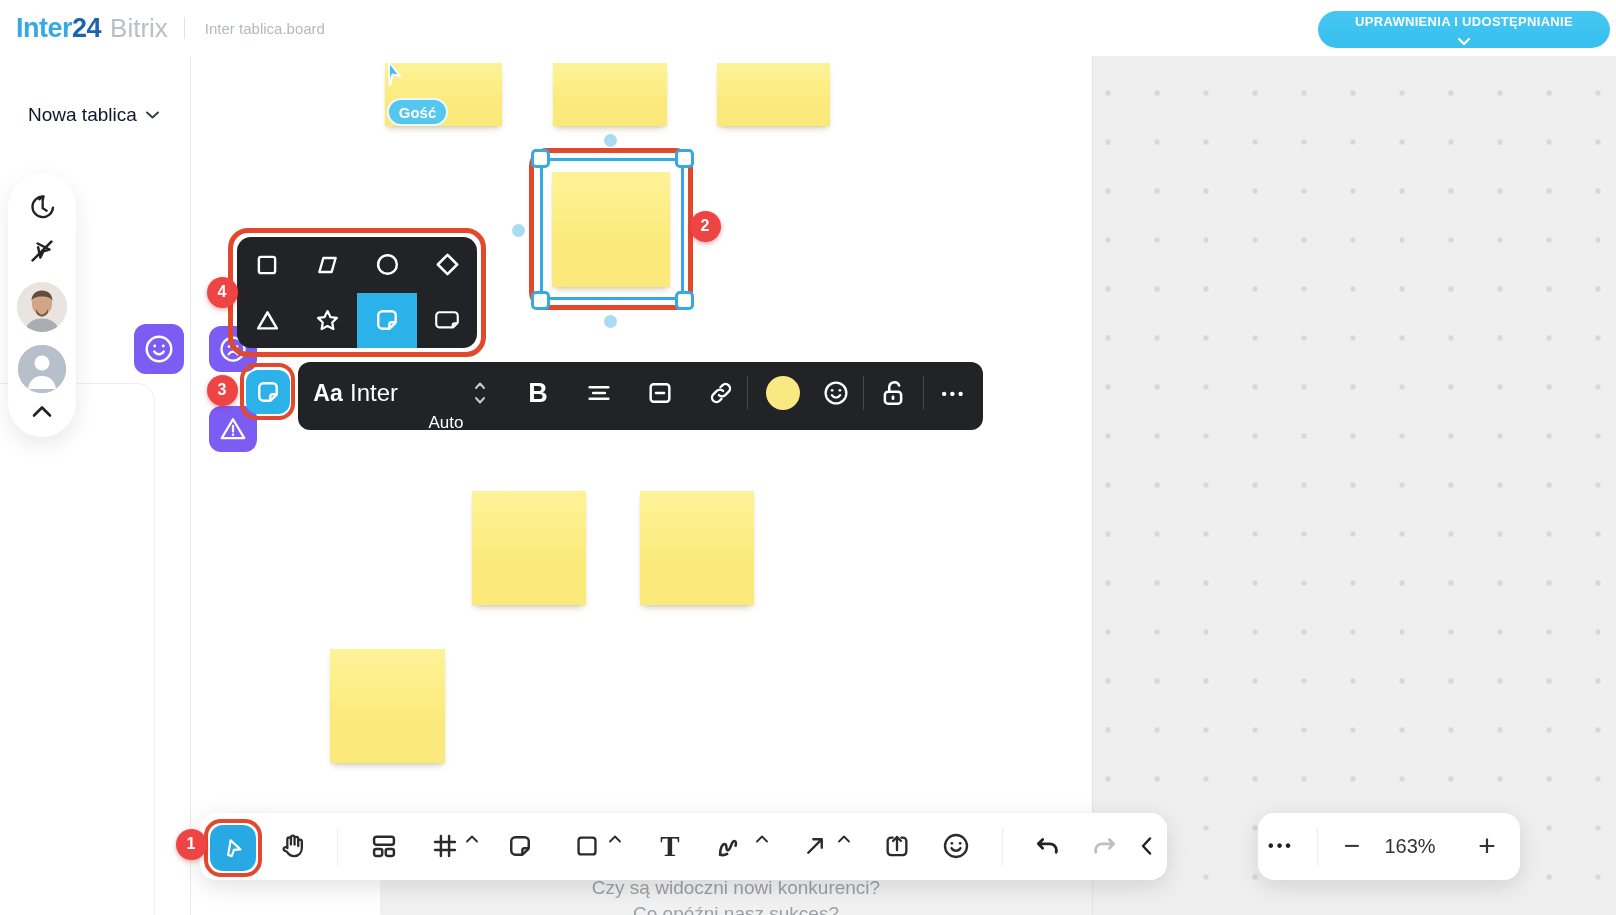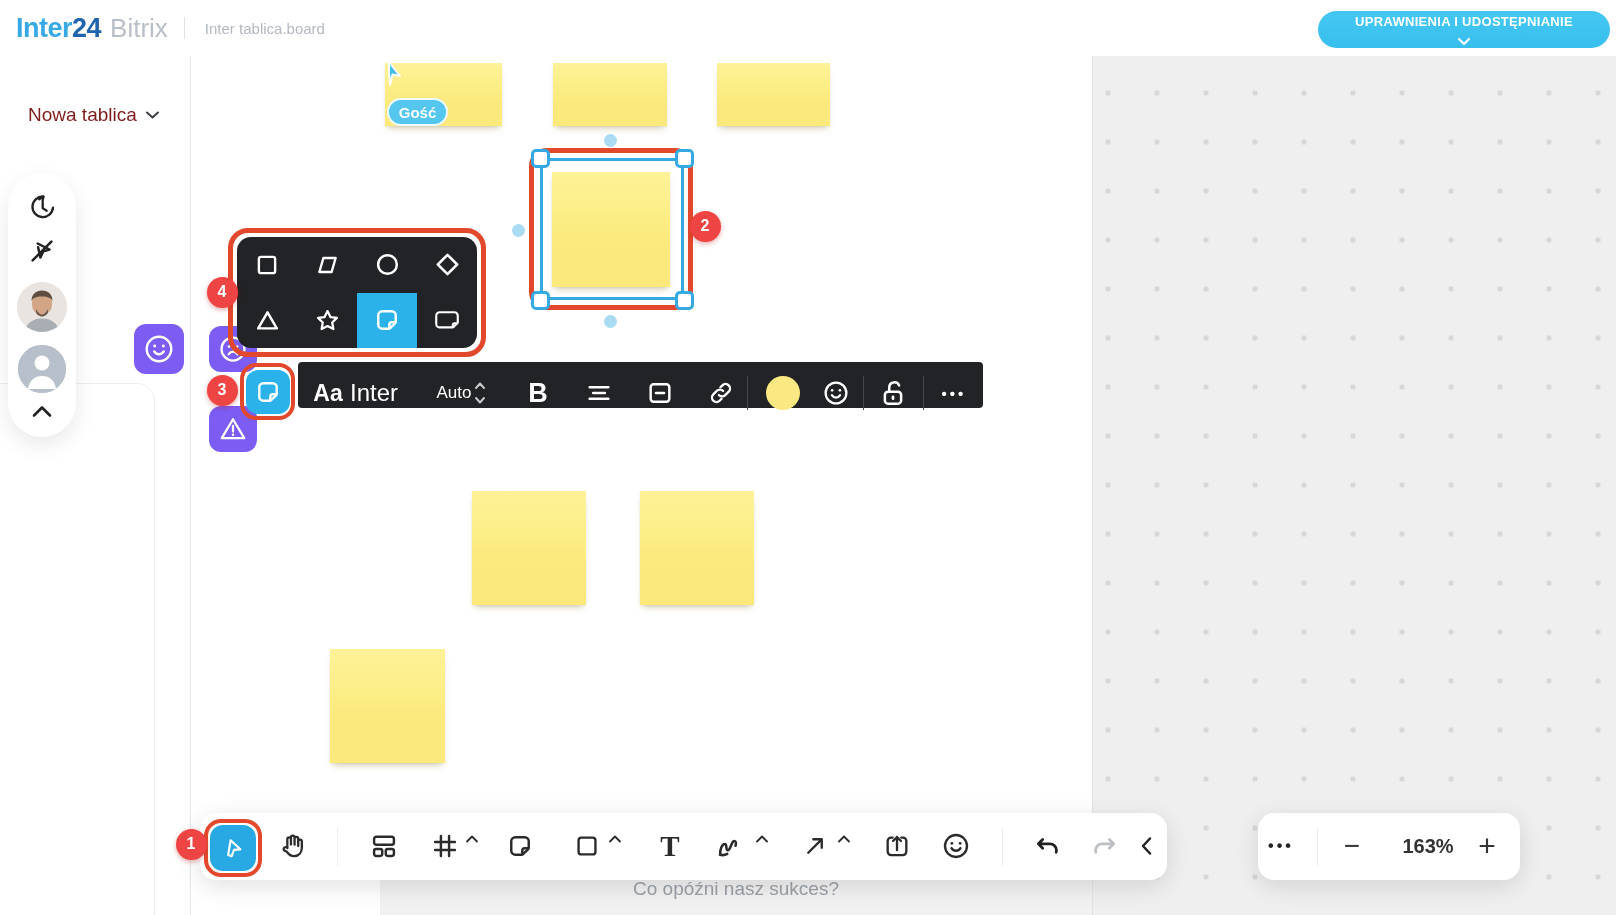--- a/index.html
+++ b/index.html
@@ -21,21 +21,21 @@
   .autosave { position:absolute; left:1068px; top:0; height:56px; display:flex; align-items:center; }
   .autosave-dot { width:10px; height:10px; border-radius:50%; background:#2fb6e9; margin-right:11px; }
   .autosave-text { font-size:17px; color:#4e5660; }
   .perm-btn { position:absolute; left:1318px; top:11px; width:292px; height:37px; border-radius:19px;
               background:linear-gradient(180deg,#45c7f2,#38bfee); display:flex; align-items:center;
               justify-content:center; gap:8px; cursor:pointer;flex-direction:column; }
   .perm-btn span { color:#fff; font-weight:700; font-size:13px; letter-spacing:.3px; }
 
   
   .board-title { position:absolute; left:28px; top:104px; display:flex; align-items:center; gap:8px; z-index:2;}
-  .board-title span { font-size:19px; color:#7f1d1d; }
+  .board-title span { font-size:19px; color:#0f172a; }
   .left-big-panel { position:absolute; left:-20px; top:383px; width:175px; height:560px;
                     background:#fff; border:1px solid #eceef0; border-radius:0 18px 0 0; z-index:1; }
   .tool-panel { position:absolute; left:8px; top:173px; width:68px; height:264px; background:#fff;
                 border-radius:34px; box-shadow:0 8px 22px rgba(0,0,0,.09); z-index:2;
                 display:flex; flex-direction:column; align-items:center; padding-top:19px; }
   .tool-panel > * { flex:0 0 auto; }
   .avatar-photo { width:50px; height:50px; border-radius:50%; overflow:hidden; background:#e9e4df; margin-top:16px; }
   .avatar-gray { width:48px; height:48px; border-radius:50%; background:#b7c0ca; margin-top:13px;
                  display:flex; align-items:center; justify-content:center; }
   .purple-btn { background:#7d5cf3; border-radius:12px; display:flex; align-items:center; justify-content:center; }
@@ -79,22 +79,22 @@
   .reaction-col-btn { position:absolute; width:48px; height:46px; z-index:2; }
 
   
   .note-btn-ring { position:absolute; left:240px; top:363px; width:55px; height:57px;
                    border:4px solid #e2492c; border-radius:16px; z-index:4;
                    display:flex; align-items:center; justify-content:center; }
   .note-btn { width:44px; height:44px; background:#2ab2e9; border-radius:12px;
               display:flex; align-items:center; justify-content:center; }
 
   
-  .fmt-bar { position:absolute; left:298px; top:362px; width:685px; height:46px; background:#222326;
-             border-radius:4px; z-index:3; }
+  .fmt-bar { position:absolute; left:298px; top:362px; width:685px; height:68px; background:#222326;
+             border-radius:12px; z-index:3; }
   .fmt-item { position:absolute; top:31px; transform:translate(-50%,-50%); color:#fff;
               display:flex; align-items:center; justify-content:center; cursor:pointer; }
   .fmt-sep { position:absolute; top:14px; width:1px; height:34px; background:#47484c; }
   .fmt-aa { font-size:23px; font-weight:600; }
   .fmt-font { font-size:24px; }
   .fmt-size { font-size:17px; }
   .fmt-bold { font-size:27px; font-weight:700; }
   .fill-swatch { width:34px; height:34px; border-radius:50%; background:#fae982; }
   .fmt-more { font-size:15px; letter-spacing:3px; font-weight:700; }
 
@@ -129,20 +129,21 @@
 </style>
 </head>
 <body>
 
 <div id="app">
 
   <div class="gray-area"></div>
   <div class="canvas-border"></div>
 
   <div class="bottom-band">
+    <div class="q-line1">Czy są widoczni nowi konkurenci?</div>
     <div class="q-line2">Co opóźni nasz sukces?</div>
   </div>
 
   <div class="note" style="left:385px;top:63px;width:117px;height:63px;"></div>
   <div class="note" style="left:553px;top:63px;width:114px;height:63px;"></div>
   <div class="note" style="left:717px;top:63px;width:113px;height:63px;"></div>
   <div class="note" style="left:472px;top:491px;width:114px;height:114px;"></div>
   <div class="note" style="left:640px;top:491px;width:114px;height:114px;"></div>
   <div class="note" style="left:330px;top:649px;width:115px;height:114px;"></div>
 
@@ -231,21 +232,21 @@
       <svg width="28" height="28" viewBox="0 0 24 24">
         <path d="M4.5 8 c0-2 1.6-3.5 3.5-3.5 h8 c2 0 3.5 1.6 3.5 3.5 v5.5 c0 .4-.15 .8-.45 1.1 l-4.4 4.4 c-.3 .3-.7 .45-1.1 .45 H8 c-2 0-3.5-1.6-3.5-3.5 Z" fill="none" stroke="#fff" stroke-width="2.1" stroke-linejoin="round"></path>
         <path d="M14 19.2 V16 c0-1.1 .9-2 2-2 h3.3" fill="none" stroke="#fff" stroke-width="2.1"></path>
       </svg>
     </div>
   </div>
 
   <div class="fmt-bar">
     <div class="fmt-item fmt-aa" style="left:30px;">Aa</div>
     <div class="fmt-item fmt-font" style="left:76px;">Inter</div>
-    <div class="fmt-item fmt-size" style="left:156px;">Auto</div>
+    <div class="fmt-item fmt-size" style="left:148px;margin-top:30px;">Auto</div>
     <div class="fmt-item" style="left:182px;">
       <svg width="14" height="30" viewBox="0 0 14 30">
         <path d="M3 10 L7 5.5 L11 10" fill="none" stroke="#c9c9cc" stroke-width="2" stroke-linecap="round" stroke-linejoin="round"></path>
         <path d="M3 20 L7 24.5 L11 20" fill="none" stroke="#c9c9cc" stroke-width="2" stroke-linecap="round" stroke-linejoin="round"></path>
       </svg>
     </div>
     <div class="fmt-item fmt-bold" style="left:240px;">B</div>
     <div class="fmt-item" style="left:301px;">
       <svg width="28" height="28" viewBox="0 0 24 24">
         <path d="M4 7 H20 M7 12 H17 M4 17 H20" stroke="#fff" stroke-width="2.2" stroke-linecap="round"></path>
@@ -389,21 +390,21 @@
       <svg width="22" height="24" viewBox="0 0 22 24">
         <path d="M14 4.5 L7 12 L14 19.5" fill="none" stroke="#222" stroke-width="2.5" stroke-linecap="round" stroke-linejoin="round"></path>
       </svg>
     </div>
   </div>
 
   <div class="zoom-panel">
     <div class="zp-item zp-more" style="left:23px;">•••</div>
     <div class="zp-sep"></div>
     <div class="zp-item zp-minus" style="left:94px;">−</div>
-    <div class="zp-item zp-value" style="left:170px;font-weight:bold;">163%</div>
+    <div class="zp-item zp-value" style="left:152px;">163%</div>
     <div class="zp-item zp-plus" style="left:229px;">+</div>
   </div>
 
   <div class="board-title">
     <span>Nowa tablica</span>
     <svg width="15" height="10" viewBox="0 0 15 10">
       <path d="M2 2.5 L7.5 7.5 L13 2.5" fill="none" stroke="#3b3f46" stroke-width="2" stroke-linecap="round" stroke-linejoin="round"></path>
     </svg>
   </div>
 

